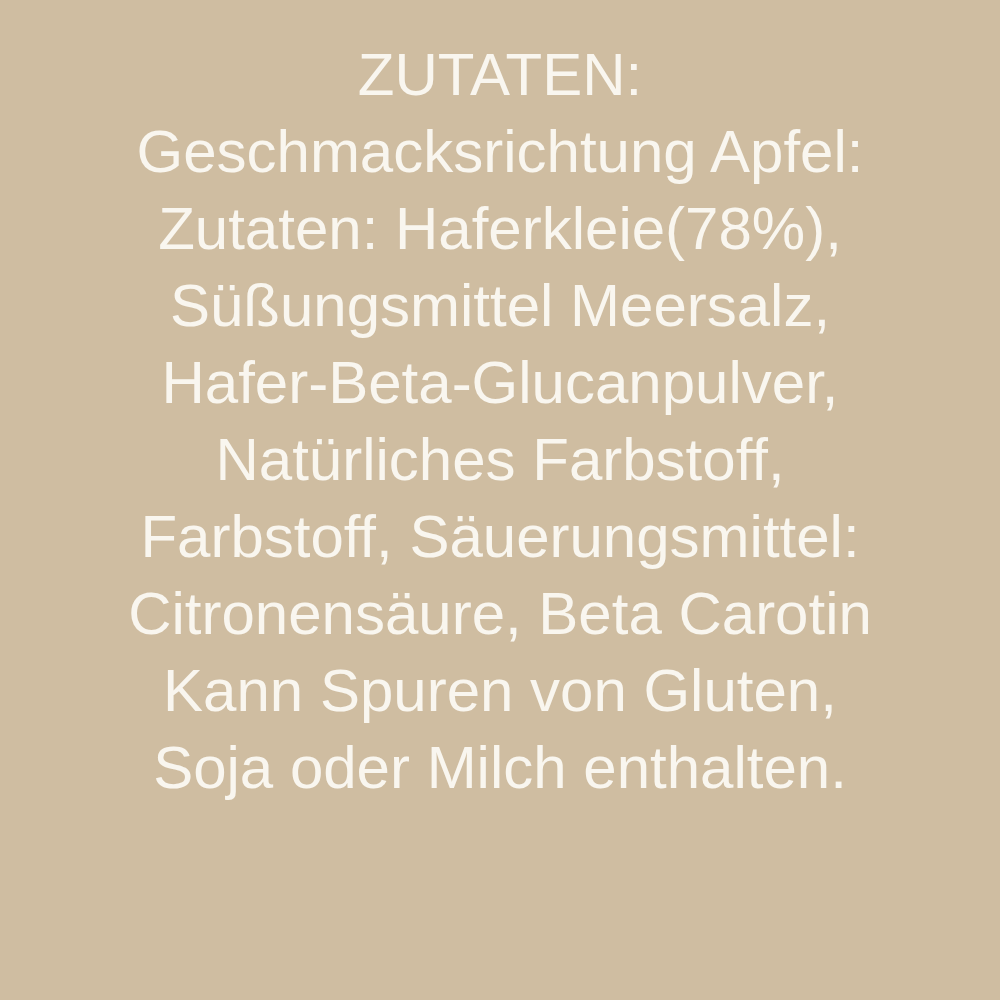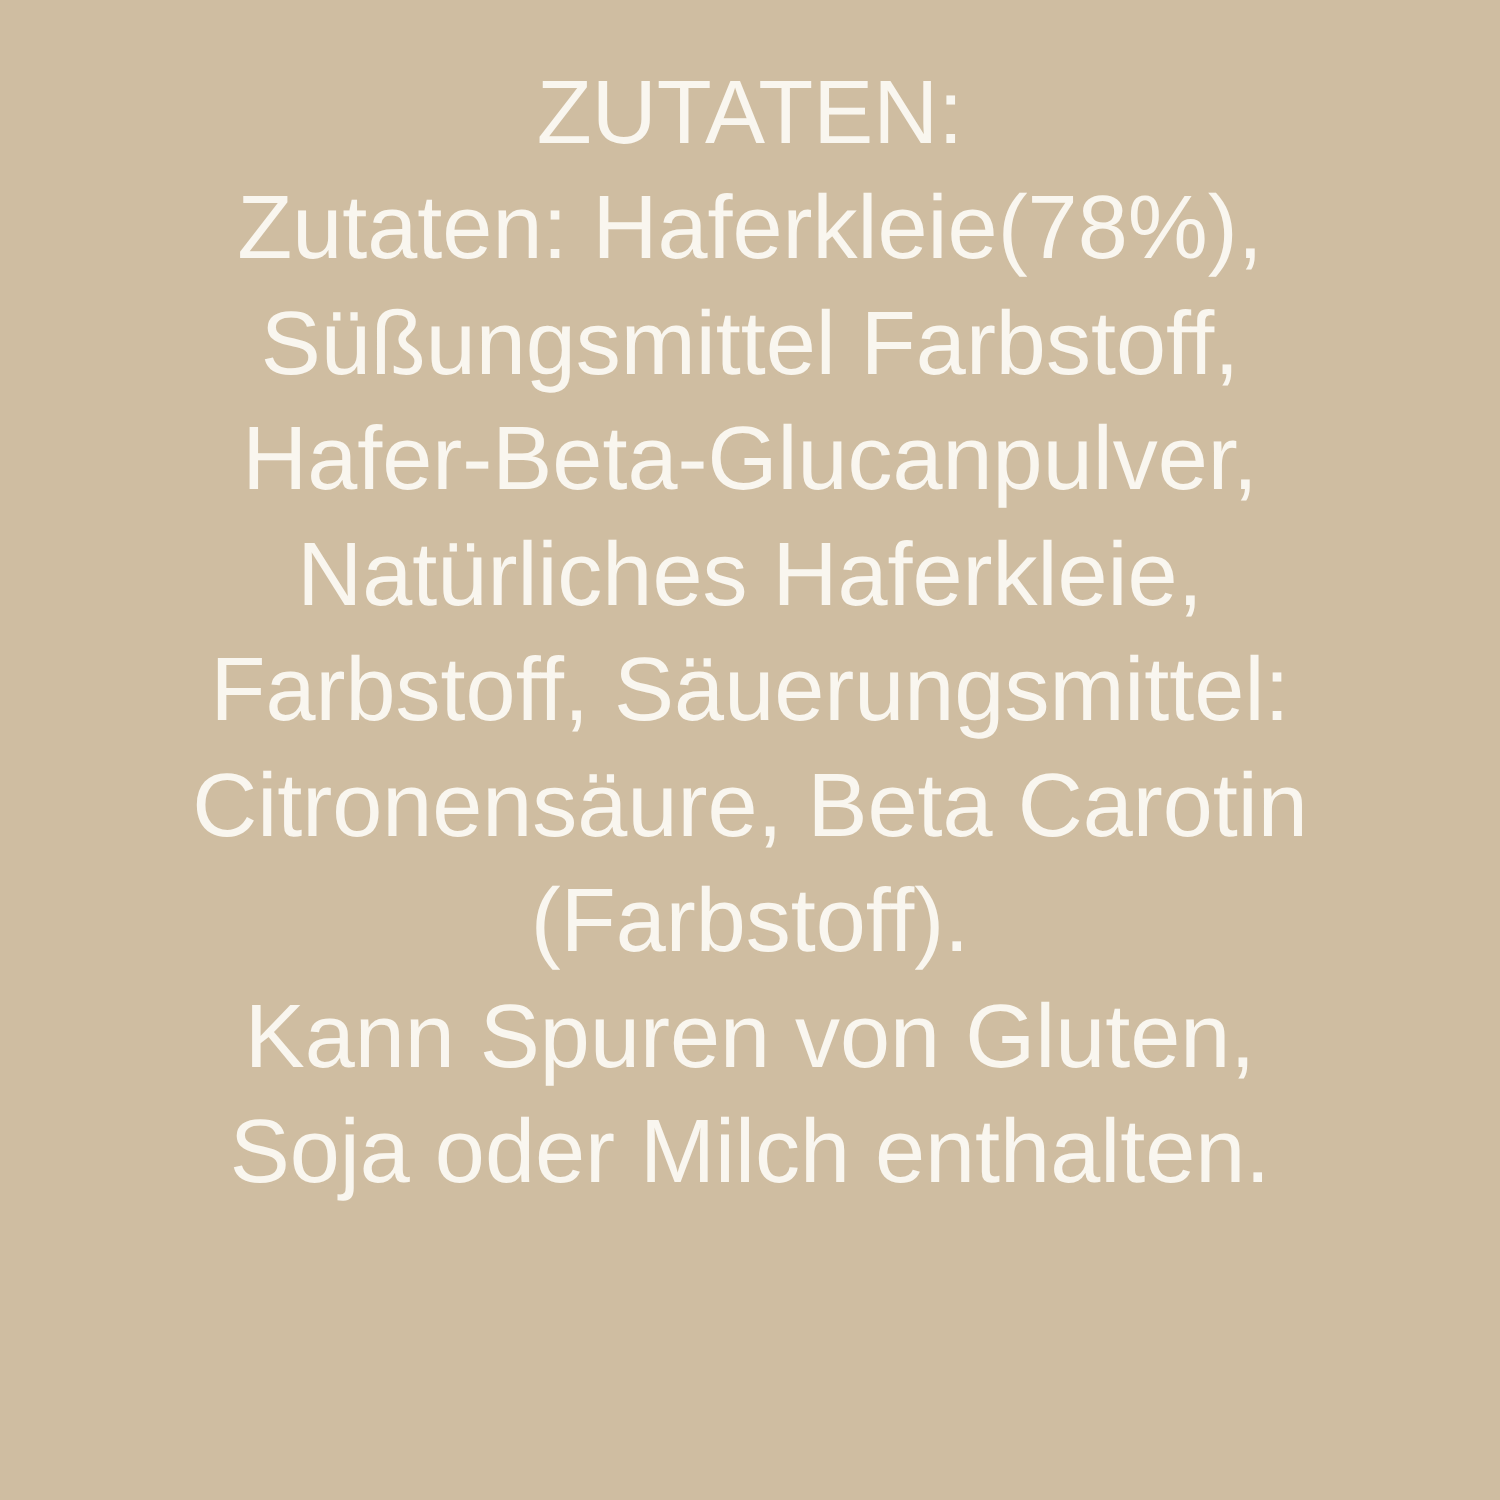--- a/index.html
+++ b/index.html
@@ -27,22 +27,22 @@
     font-weight: 400;
     letter-spacing: 0px;
     white-space: nowrap;
   }
 </style>
 </head>
 <body style="--bg: #cfbda1; --fg: #f9f6ef;">
 
 <div class="label-panel">
   <div class="label-line">ZUTATEN:</div>
+  <div class="label-line">Geschmacksrichtung Apfel:</div>
   <div class="label-line">Zutaten: Haferkleie(78%),</div>
-  <div class="label-line">Süßungsmittel Farbstoff,</div>
+  <div class="label-line">Süßungsmittel Meersalz,</div>
   <div class="label-line">Hafer-Beta-Glucanpulver,</div>
-  <div class="label-line">Natürliches Haferkleie,</div>
+  <div class="label-line">Natürliches Farbstoff,</div>
   <div class="label-line">Farbstoff, Säuerungsmittel:</div>
   <div class="label-line">Citronensäure, Beta Carotin</div>
-  <div class="label-line">(Farbstoff).</div>
   <div class="label-line">Kann Spuren von Gluten,</div>
   <div class="label-line">Soja oder Milch enthalten.</div>
 </div>
 
 </body></html>

